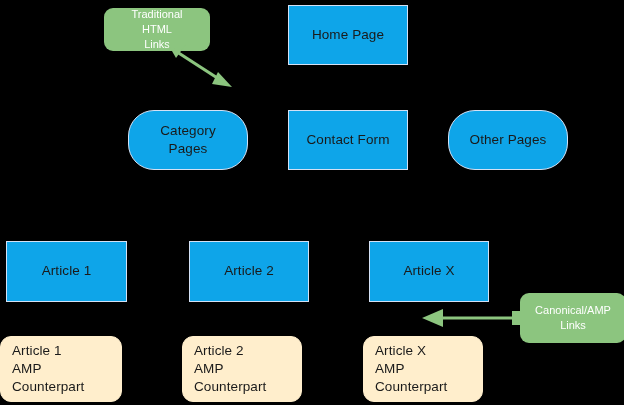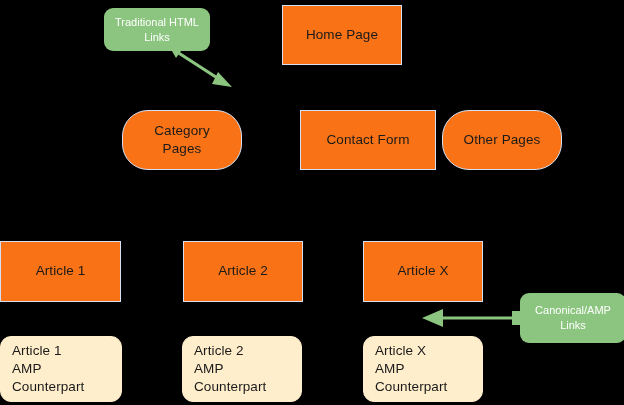--- a/index.html
+++ b/index.html
@@ -22,22 +22,23 @@
     align-items: center;
     justify-content: center;
     text-align: center;
     font-size: 13.5px;
     color: #1a1a1a;
     line-height: 1.35;
     letter-spacing: 0.1px;
     white-space: pre-line;
   }
   .node.page {
-    background: #f97316;
+    background: #0ea5e9;
     border: 1px solid #d4e1f5;
+    margin-left: 6px;
   }
   .node.amp {
     background: #ffeecc;
     border: 1px solid #ffeecc;
     border-radius: 11px;
     justify-content: flex-start;
     text-align: left;
     padding-left: 11px;
   }
   .callout {
@@ -46,21 +47,21 @@
     display: flex;
     align-items: center;
     justify-content: center;
     text-align: center;
     background: #8cc57f;
     border-radius: 9px;
     color: #ffffff;
     font-size: 11px;
     line-height: 1.35;
     white-space: pre-line;
-    padding: 0 10px;
+    padding: 0 18px;
   }
   .arrow-layer {
     position: absolute;
     left: 0;
     top: 0;
     width: 624px;
     height: 405px;
     pointer-events: none;
   }
 </style>
@@ -71,21 +72,21 @@
 
   <div class="node page" style="left:282px; top:5px; width:120px; height:60px;">
     <span>Home Page</span>
   </div>
 
   <div class="node page" style="left:122px; top:110px; width:120px; height:60px;border-radius:26px;">
     <span>Category
 Pages</span>
   </div>
 
-  <div class="node page" style="left:300px; top:110px; width:136px; height:60px;justify-content:center;">
+  <div class="node page" style="left:282px; top:110px; width:120px; height:60px;justify-content:center;">
     <span>Contact Form</span>
   </div>
 
   <div class="node page" style="left:442px; top:110px; width:120px; height:60px;border-radius:27px;">
     <span>Other Pages</span>
   </div>
 
   <div class="node page" style="left:0px; top:241px; width:121px; height:61px;">
     <span>Article 1</span>
   </div>

